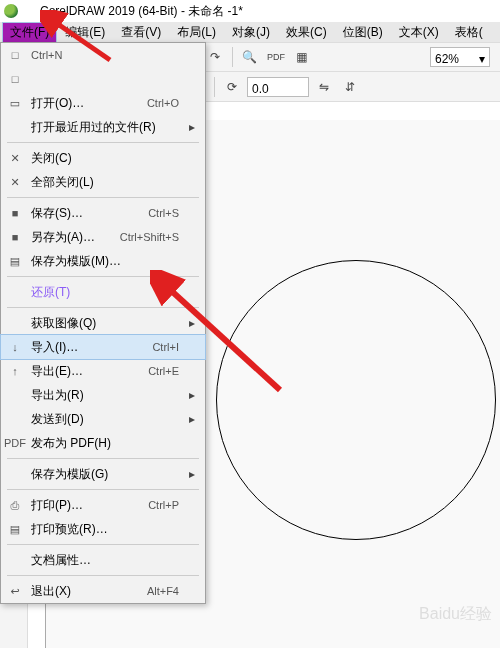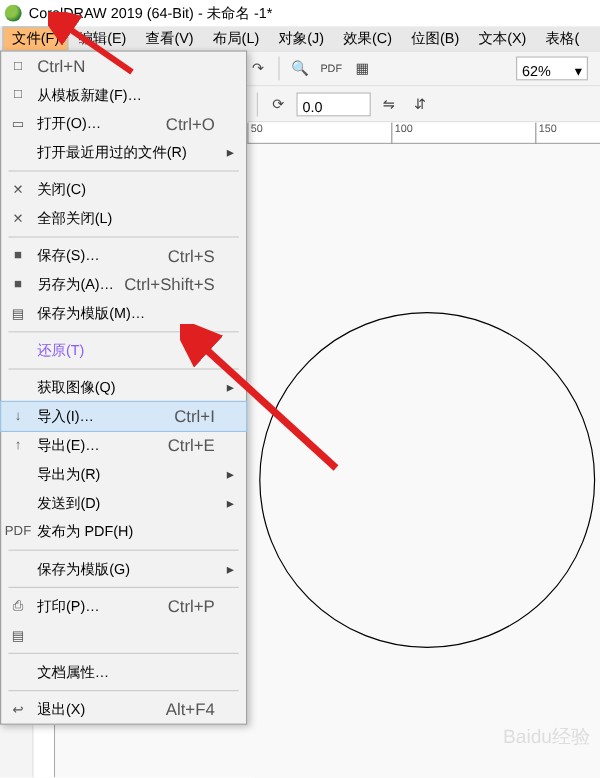--- a/index.html
+++ b/index.html
@@ -1,21 +1,21 @@
 <!DOCTYPE html>
 <html><head>
 <meta charset="utf-8">
 <style>
 *{box-sizing:border-box;margin:0;padding:0;font-family:"Microsoft YaHei","SimSun",sans-serif;font-size:12px;user-select:none}
 body{width:500px;height:648px;background:#fff;overflow:hidden;position:relative}
-.titlebar{height:22px;background:#fff;display:flex;align-items:center;padding:0 4px;gap:6px}
+.titlebar{height:22px;background:#fff;display:flex;align-items:center;padding:0 4px;gap:22px}
 .logo{width:14px;height:14px;border-radius:50%;background:radial-gradient(circle at 35% 35%,#8bc34a 40%,#2e7d32 70%)}
 .menubar{height:20px;background:#e8e8e8;display:flex;align-items:center;padding:0 2px}
 .menubar .mi{padding:2px 8px;cursor:default;color:#000;white-space:nowrap}
-.menubar .mi.active{background:#fdba74;border:1px solid #a8c8e4;padding:1px 7px}
+.menubar .mi.active{background:#a21caf;border:1px solid #a8c8e4;padding:1px 7px}
 .toolbar{height:30px;background:#f4f4f4;border-top:1px solid #ddd;border-bottom:1px solid #ddd;display:flex;align-items:center;padding:0 4px;gap:4px}
 .tbtn{width:22px;height:22px;display:flex;align-items:center;justify-content:center;color:#444}
 .sep{width:1px;height:20px;background:#ccc;margin:0 2px}
 .propbar{height:30px;background:#f4f4f4;border-bottom:1px solid #ddd;display:flex;align-items:center;padding:0 4px;gap:4px;font-size:11px}
 .numbox{width:62px;height:20px;border:1px solid #bbb;background:#fff;display:flex;align-items:flex-end;padding:0 4px;font-size:11px}
 .pctbox{width:46px;height:20px;border:1px solid #bbb;background:#fff;display:flex;align-items:center;padding:0 4px;font-size:11px}
 .zoombox{width:60px;height:20px;border:1px solid #bbb;background:#fff;display:flex;align-items:flex-end;padding:0 4px;margin-left:auto;margin-right:6px}
 .body-area{position:absolute;top:102px;left:0;right:0;bottom:0;display:flex}
 .toolbox{width:28px;background:#f4f4f4;border-right:1px solid #ddd;display:flex;flex-direction:column;align-items:center;padding-top:4px;gap:28px}
 .tool{width:22px;height:22px;display:flex;align-items:center;justify-content:center;color:#333}
@@ -24,21 +24,21 @@
 .ruler-h .tick{position:absolute;top:0;height:18px;border-left:1px solid #999;font-size:9px;color:#555;padding-left:2px}
 .ruler-v{position:absolute;top:18px;left:0;width:18px;bottom:0;background:#fff;border-right:1px solid #aaa}
 .page-shadow{position:absolute;top:18px;left:18px;right:0;bottom:0;background:#f9f9f9}
 .drawn-circle{position:absolute;top:140px;left:170px;width:280px;height:280px;border:1px solid #000;border-radius:50%}
 .filemenu{position:absolute;top:42px;left:0;width:206px;background:#f2f2f2;border:1px solid #a0a0a0;box-shadow:2px 2px 6px rgba(0,0,0,.25);z-index:50}
 .filemenu .row{height:24px;display:flex;align-items:center;padding:0 10px 0 6px;gap:8px;cursor:default;color:#000}
 .filemenu .row.disabled{color:#8b5cf6}
 .filemenu .row.hl{background:#d6e8f8;outline:1px solid #9cc3e8}
 .filemenu .ic{width:16px;height:16px;display:flex;align-items:center;justify-content:center;font-size:11px;color:#555}
 .filemenu .lbl{flex:1;white-space:nowrap}
-.filemenu .sc{color:#555;font-size:14px}
+.filemenu .sc{color:#555;font-size:11px}
 .filemenu .arw{width:8px;text-align:right;color:#444}
 .filemenu hr{border:none;border-top:1px solid #ccc;margin:3px 6px}
 .red-arrow{position:absolute;z-index:60;pointer-events:none}
 .watermark{position:absolute;right:8px;bottom:19px;width:120px;height:30px;background:rgba(255,255,255,.0);display:flex;align-items:center;justify-content:flex-end;color:#ccc;font-size:16px;opacity:.6}
 </style>
 </head>
 <body>
 
 <div class="titlebar">
   <span class="logo"></span>
@@ -119,42 +119,35 @@
         </svg>
       </span>
     <span class="tool">
         <svg width="16" height="16" viewBox="0 0 16 16">
           <path d="M3 9l5-5 5 5-5 5z" fill="#c0392b" stroke="#333"></path>
         </svg>
       </span>
     <span class="tool">＋</span>
   </div>
   <div class="canvas-wrap">
-    <div class="ruler-h">
-      <span class="tick" style="left:40px">0</span>
-      <span class="tick" style="left:160px">50</span>
-      <span class="tick" style="left:280px">100</span>
-      <span class="tick" style="left:400px">150</span>
-    </div>
     <div class="ruler-v"></div>
     <div class="page-shadow">
       <div class="drawn-circle"></div>
     </div>
   </div>
 </div>
 
 <div class="filemenu" id="filemenu">
     <div class="row">
       <span class="ic">□</span>
       <span class="sc">Ctrl+N</span>
       <span class="arw"></span>
     </div>
     <div class="row">
       <span class="ic">□</span>
-      <span class="lbl">从模板新建(F)…</span>
       <span class="sc"></span>
       <span class="arw"></span>
     </div>
     <div class="row">
       <span class="ic">▭</span>
       <span class="lbl">打开(O)…</span>
       <span class="sc">Ctrl+O</span>
       <span class="arw"></span>
     </div>
     <div class="row">
@@ -248,20 +241,21 @@
     </div>
     <hr>
     <div class="row">
       <span class="ic">⎙</span>
       <span class="lbl">打印(P)…</span>
       <span class="sc">Ctrl+P</span>
       <span class="arw"></span>
     </div>
     <div class="row">
       <span class="ic">▤</span>
+      <span class="lbl">打印预览(R)…</span>
       <span class="sc"></span>
       <span class="arw"></span>
     </div>
     <hr>
     <div class="row">
       <span class="ic"></span>
       <span class="lbl">文档属性…</span>
       <span class="sc"></span>
       <span class="arw"></span>
     </div>

